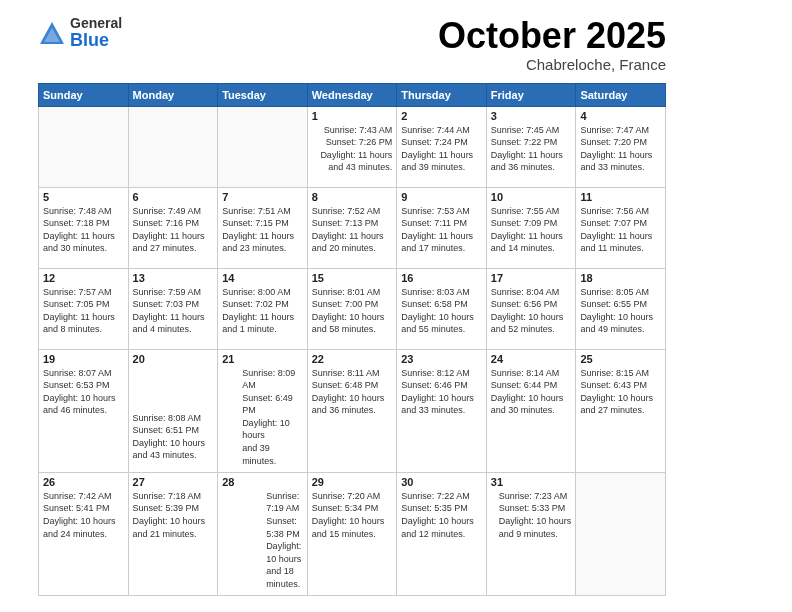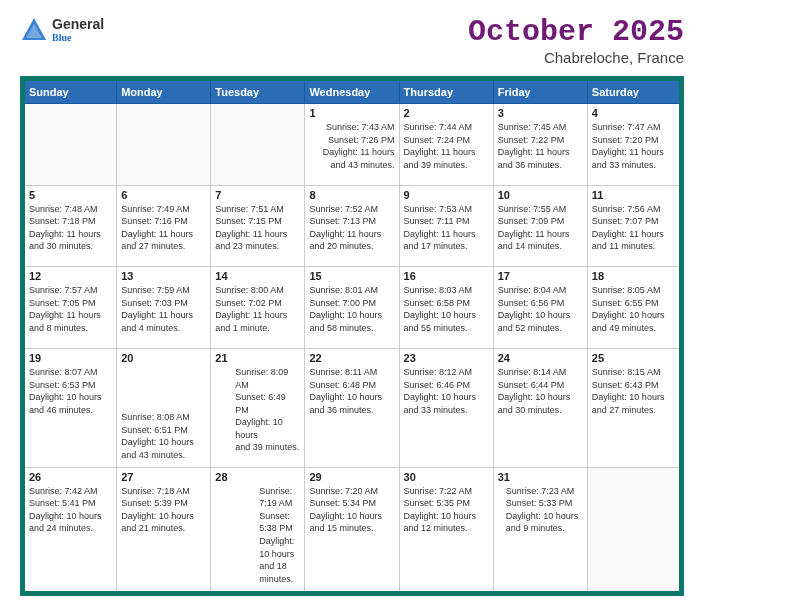--- a/index.html
+++ b/index.html
@@ -6,21 +6,21 @@
     body {
       width: 792px;
       height: 612px;
       font-family: Arial, Helvetica, sans-serif;
       background: #fff;
       overflow: hidden;
     }
     .page {
       width: 704px;
       height: 612px;
-      padding: 16px 20px;
+      padding: 16px 38px;
       display: flex;
       flex-direction: column;
     }
     .header {
       display: flex;
       align-items: flex-start;
       justify-content: space-between;
       margin-bottom: 10px;
     }
     .logo {
@@ -32,46 +32,44 @@
       display: flex;
       flex-direction: column;
       line-height: 1.1;
     }
     .logo-general {
       font-size: 14px;
       font-weight: bold;
       color: #333;
     }
     .logo-blue {
-      font-size: 10px;
+      font-size: 18px;
       font-weight: bold;
       color: #1a6dcc;
-      font-family: Liberation Serif, serif;
     }
     .logo-icon {
       width: 28px;
       height: 28px;
     }
     .title-block {
       text-align: right;
     }
     .month-title {
-      font-size: 30px;
-      font-weight: bold;
-      color: #701a75;
+      font-size: 36px;
+      font-weight: bold;
+      color: #000000;
       line-height: 1.1;
-      font-family: Liberation Mono, monospace;
     }
     .location-title {
       font-size: 15px;
       color: #444;
     }
     .calendar {
       flex: 1;
-      border: 5px solid #0f766e;
+      border: 1px solid #0f766e;
       border-collapse: collapse;
       width: 100%;
       table-layout: fixed;
     }
     .calendar th {
       background-color: #2a6db5;
       color: #fff;
       font-size: 11px;
       font-weight: bold;
       padding: 5px 4px;

